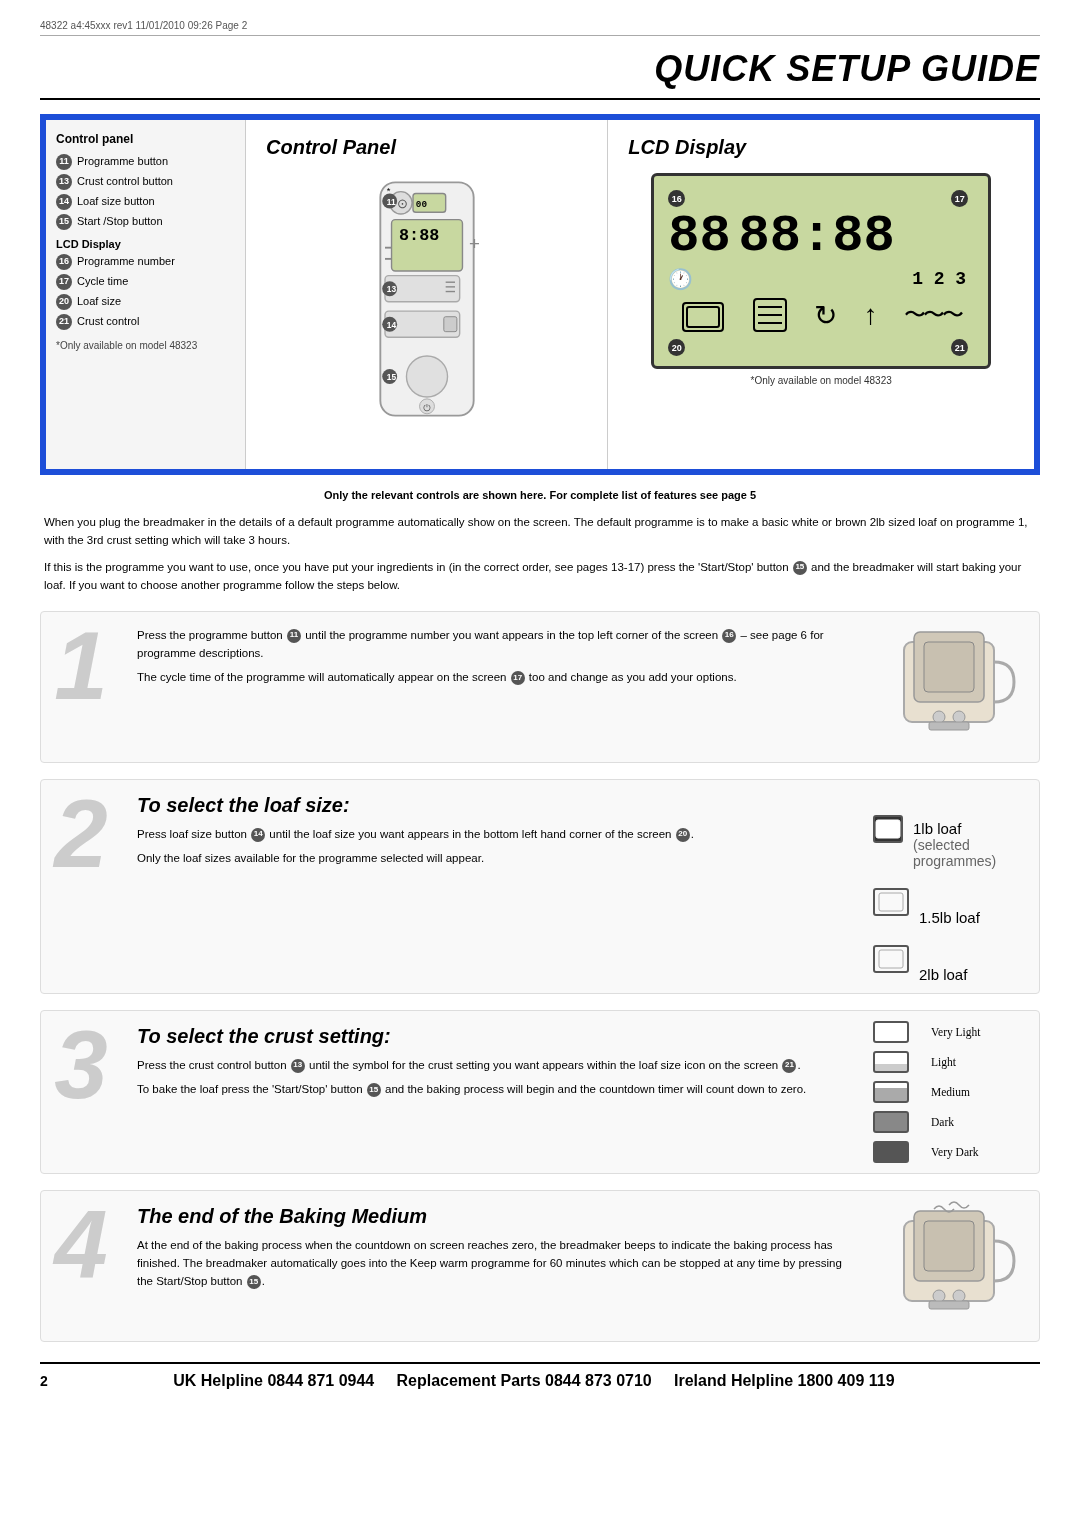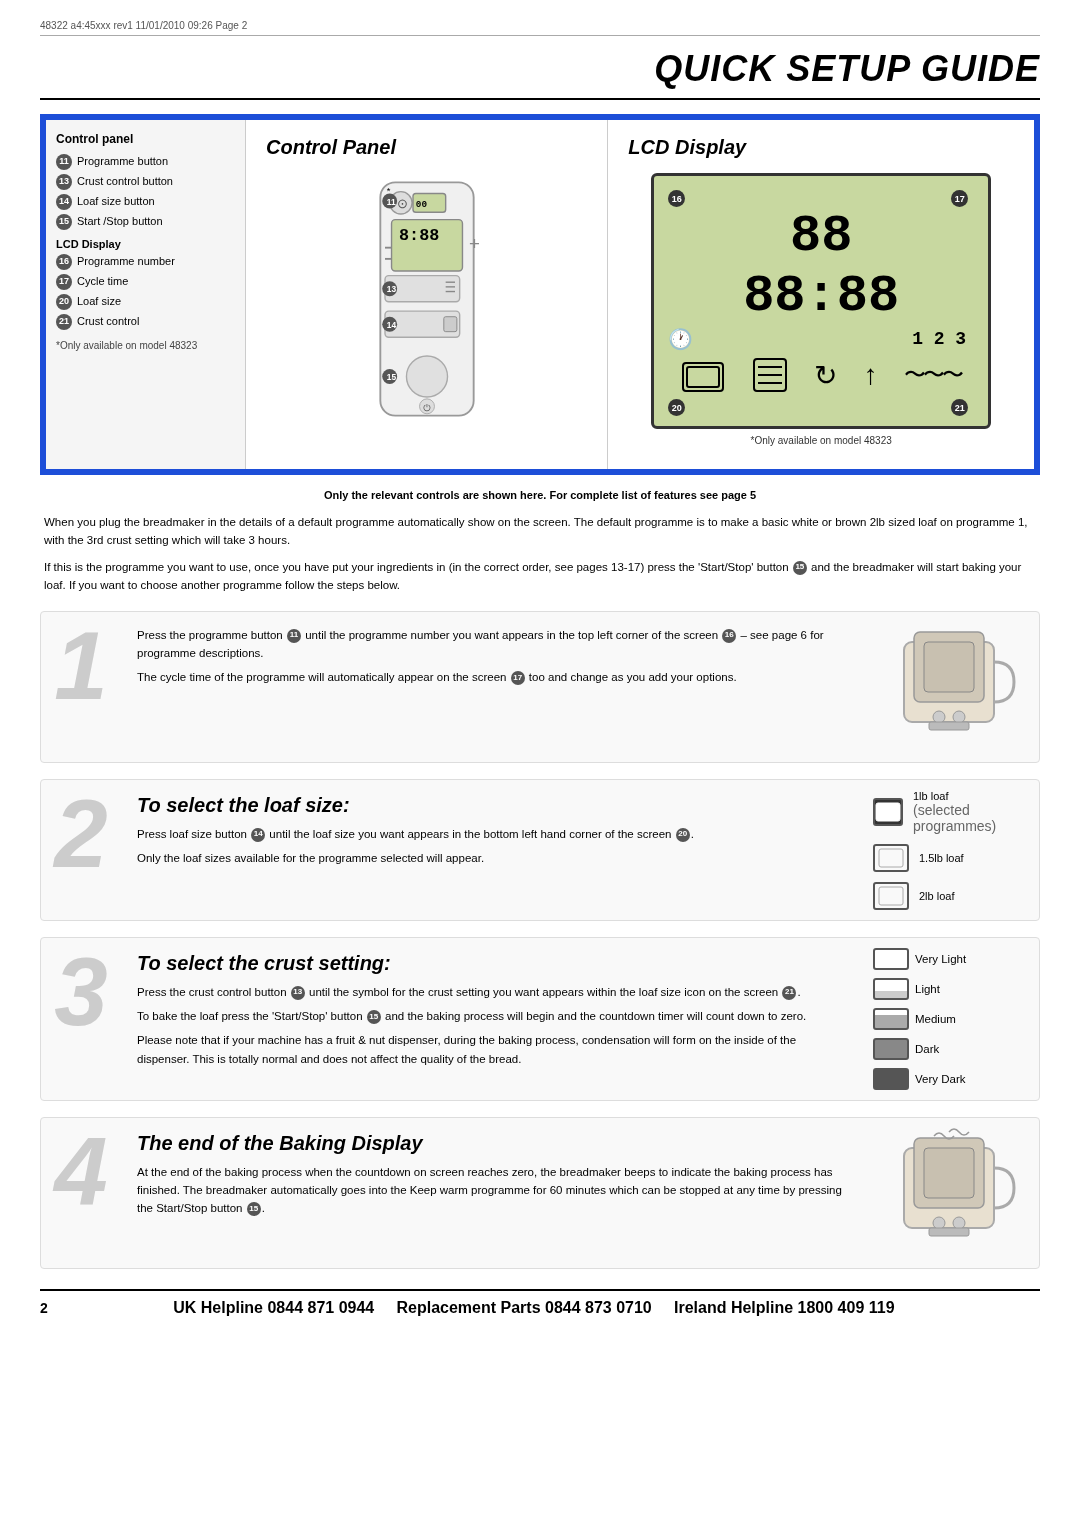--- a/index.html
+++ b/index.html
@@ -216,41 +216,43 @@
       border-radius: 3px;
       display: flex;
       align-items: center;
       justify-content: center;
       font-size: 16px;
     }
     .loaf-icon.selected {
       background: #333;
     }
     .loaf-label {
-      font-size: 11px;
+      font-size: 15px;
+      margin-top: 30px;
     }
     .loaf-sublabel {
       font-size: 14px;
       color: #666;
     }
     
     .crust-options {
       display: flex;
       flex-direction: column;
       gap: 8px;
       padding: 10px 14px;
       width: 180px;
       flex-shrink: 0;
       justify-content: center;
     }
     .crust-option {
       display: flex;
       align-items: center;
-      gap: 6px;
+      gap: 22px;
       font-size: 12px;
+      font-family: Liberation Serif, serif;
     }
     .crust-icon {
       width: 36px;
       height: 22px;
       border: 2px solid #555;
       border-radius: 3px;
       display: flex;
       align-items: center;
       justify-content: center;
       overflow: hidden;
@@ -404,21 +406,21 @@
 
         <div style="display:flex;justify-content:space-between;margin-bottom:4px;">
           <span>
             <span class="lcd-num-badge">16</span>
           </span>
           <span>
             <span class="lcd-num-badge">17</span>
           </span>
         </div>
 
-        <div style="display:flex;align-items:center;gap:8px;margin-bottom:4px;flex-direction:column;">
+        <div style="display:flex;align-items:center;gap:8px;margin-bottom:4px;">
           <div style="font-size:52px;font-weight:bold;font-family:'Courier New',monospace;color:#000;line-height:1;">88</div>
           <div style="font-size:52px;font-weight:bold;font-family:'Courier New',monospace;color:#000;line-height:1;text-align:center;">88:88</div>
         </div>
 
         <div style="display:flex;align-items:center;margin-bottom:6px;">
           <span style="font-size:20px;margin-right:4px;">🕐</span>
           <span style="font-size:18px;font-weight:bold;font-family:'Courier New',monospace;margin-left:auto;padding-right:8px;">1 2 3</span>
         </div>
 
         <div style="display:flex;align-items:center;justify-content:space-around;margin-top:4px;">
@@ -557,21 +559,20 @@
         <span>Press the crust control button</span>
         <span class="inline-badge">13</span>
         <span>until the symbol for the crust setting you want appears within the loaf size icon on the screen</span>
         <span class="inline-badge">21</span>.
       </p>
       <p class="step-text">
         <span>To bake the loaf press the 'Start/Stop' button</span>
         <span class="inline-badge">15</span>
         <span>and the baking process will begin and the countdown timer will count down to zero.</span>
       </p>
-      <p class="step-text">Please note that if your machine has a fruit &amp; nut dispenser, during the baking process, condensation will form on the inside of the dispenser. This is totally normal and does not affect the quality of the bread.</p>
     </div>
     <div class="crust-options" id="crust-options-container">
     <div class="crust-option">
       <div class="crust-icon" style="background:#fff;"></div>
       <div class="crust-label">Very Light</div>
     </div>
         <div class="crust-option">
       <div class="crust-icon" style="background:linear-gradient(to bottom,#fff 60%,#ccc 60%);"></div>
       <div class="crust-label">Light</div>
     </div>
@@ -586,21 +587,21 @@
         <div class="crust-option">
       <div class="crust-icon" style="background:#555;"></div>
       <div class="crust-label">Very Dark</div>
     </div>
       </div>
   </div>
 
   <div class="step-section">
     <div class="step-number">4</div>
     <div class="step-content">
-      <div class="step-heading">The end of the Baking Display</div>
+      <div class="step-heading">The end of the Baking Medium</div>
       <p class="step-text">
         <span>At the end of the baking process when the countdown on screen reaches zero, the breadmaker beeps to indicate the baking process has finished. The breadmaker automatically goes into the Keep warm programme for 60 minutes which can be stopped at any time by pressing the Start/Stop button</span>
         <span class="inline-badge">15</span>.
       </p>
     </div>
     <div class="step-image">
       <svg width="150" height="130" viewBox="0 0 150 130">
         <rect x="30" y="20" width="90" height="80" rx="8" fill="#e8e0d0" stroke="#aaa" stroke-width="2"></rect>
         <rect x="40" y="10" width="70" height="70" rx="6" fill="#d0c8b8" stroke="#999" stroke-width="1.5"></rect>
         <rect x="50" y="20" width="50" height="50" rx="4" fill="#c8c0b0" stroke="#888" stroke-width="1"></rect>

